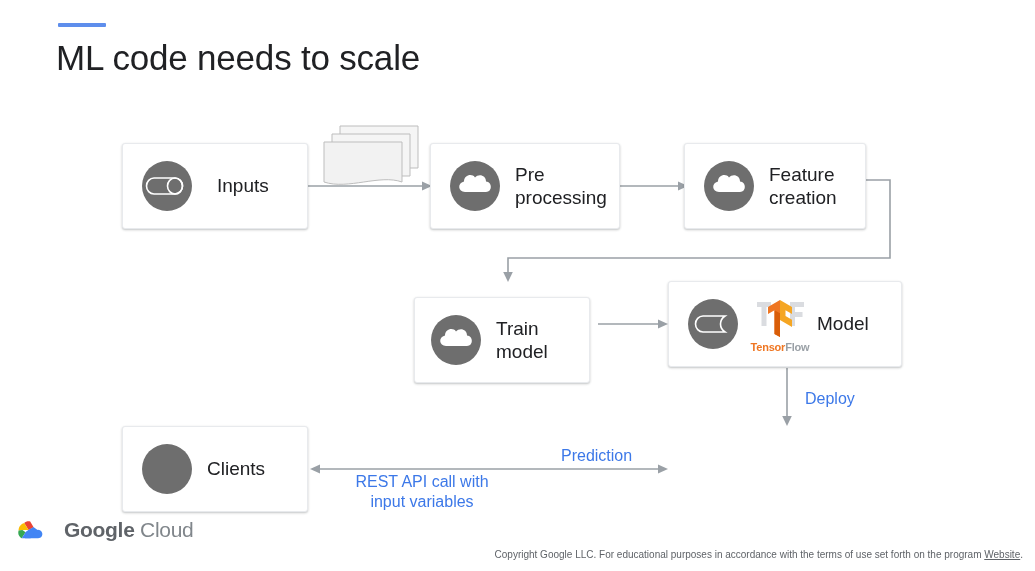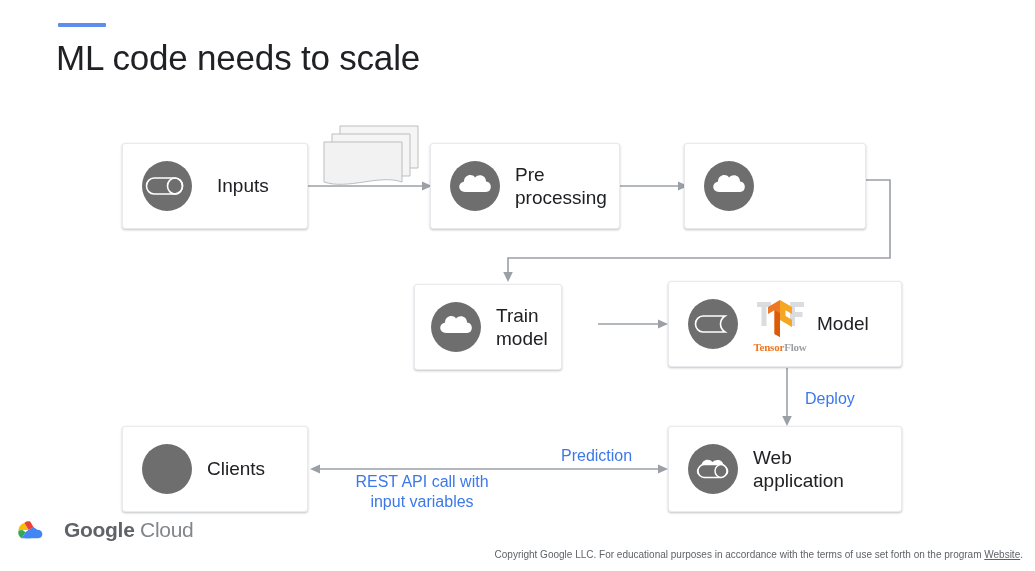--- a/index.html
+++ b/index.html
@@ -78,21 +78,20 @@
 
   
   .docs-stack { position: absolute; }
   .docs-stack svg { display: block; }
 
   
   .tf-logo {
     position: relative;
     width: 62px; height: 56px;
     flex: 0 0 62px;
-    font-family: Liberation Serif, serif;
   }
   .tf-logo svg { display:block; width: 62px; height: 42px; }
   .tf-word {
     position: absolute;
     left: 0; bottom: -1px;
     width: 62px;
     text-align: center;
     font-size: 11px;
     font-weight: 700;
     letter-spacing: -0.2px;
@@ -208,23 +207,25 @@
 processing</div>
   </div>
 
   <div class="node" style="left:684px; top:143px; width:182px; height:86px;">
     <div class="icon-circle">
       <svg viewBox="0 0 60 60">
         <circle cx="30" cy="30" r="25" fill="#6e6e6e"></circle>
         <path d="M20 36 C13 36 12 27 19 25.5 C19 19 27 17 30 21.5 C33.5 17.5 41 19 41 25.5 C47.5 26 47.5 36 41 36 Z" fill="#ffffff"></path>
       </svg>
     </div>
-  </div>
-
-  <div class="node" style="left:414px; top:284px; width:148px; height:86px;padding-left:11px;">
+    <div class="node-label">Feature
+creation</div>
+  </div>
+
+  <div class="node" style="left:414px; top:297px; width:176px; height:86px;padding-left:11px;">
     <div class="icon-circle">
       <svg viewBox="0 0 60 60">
         <circle cx="30" cy="30" r="25" fill="#6e6e6e"></circle>
         <path d="M20 36 C13 36 12 27 19 25.5 C19 19 27 17 30 21.5 C33.5 17.5 41 19 41 25.5 C47.5 26 47.5 36 41 36 Z" fill="#ffffff"></path>
       </svg>
     </div>
     <div class="node-label">Train
 model</div>
   </div>
 
@@ -258,32 +259,20 @@
 
   <div class="node" style="left:122px; top:426px; width:186px; height:86px;">
     <div class="icon-circle">
       <svg viewBox="0 0 60 60">
         <circle cx="30" cy="30" r="25" fill="#6e6e6e"></circle>
       </svg>
     </div>
     <div class="node-label">Clients</div>
   </div>
 
-  <div class="node" style="left:668px; top:426px; width:234px; height:86px;">
-    <div class="icon-circle">
-      <svg viewBox="0 0 60 60">
-        <circle cx="30" cy="30" r="25" fill="#6e6e6e"></circle>
-        <path d="M19 37 C12.5 37 12 28.5 18.5 27 C18.5 20.5 26 19 29.5 23 C33 19.5 40.5 20.5 40.5 27 C47 27.5 47 37 40.5 37 Z" fill="#ffffff"></path>
-        <path d="M21 25.5 H38 A6 6.5 0 0 1 38 38.5 H21 A6 6.5 0 0 1 21 25.5 Z" fill="#6e6e6e" stroke="#ffffff" stroke-width="1.5"></path>
-        <ellipse cx="38" cy="32" rx="6" ry="6.5" fill="#6e6e6e" stroke="#ffffff" stroke-width="1.5"></ellipse>
-      </svg>
-    </div>
-    <div class="node-label">Web
-application</div>
-  </div>
 
   <div class="edge-label" style="left:805px; top:389px;">Deploy</div>
 
   <div class="edge-label" style="left:561px; top:446px;">Prediction</div>
 
   <div class="edge-label center" style="left:342px; top:472px; width:160px;">REST API call with
 input variables</div>
 
   <div class="gc-logo">
     <svg width="28" height="24" viewBox="0 0 28 24">

